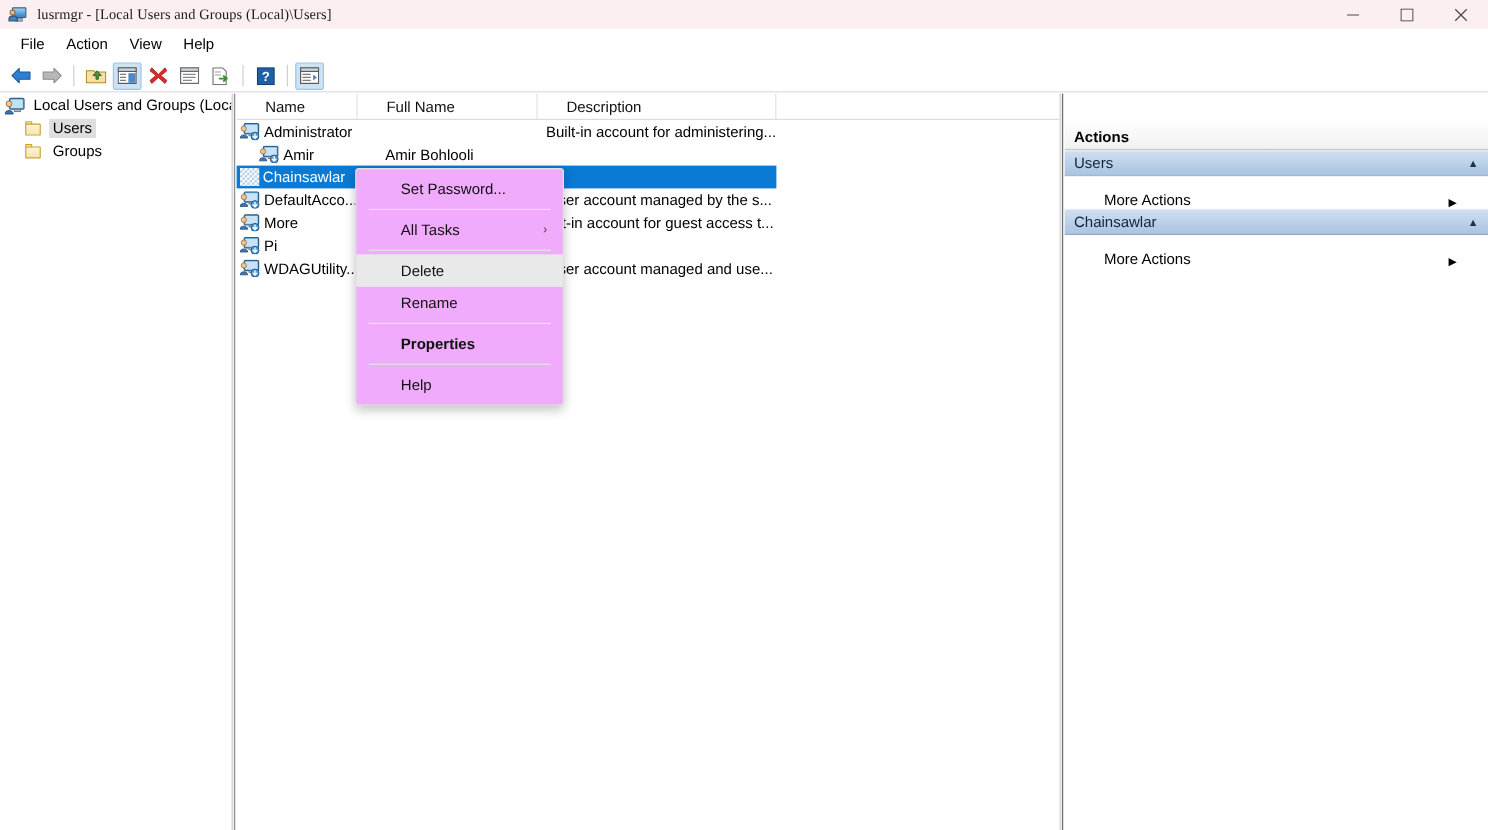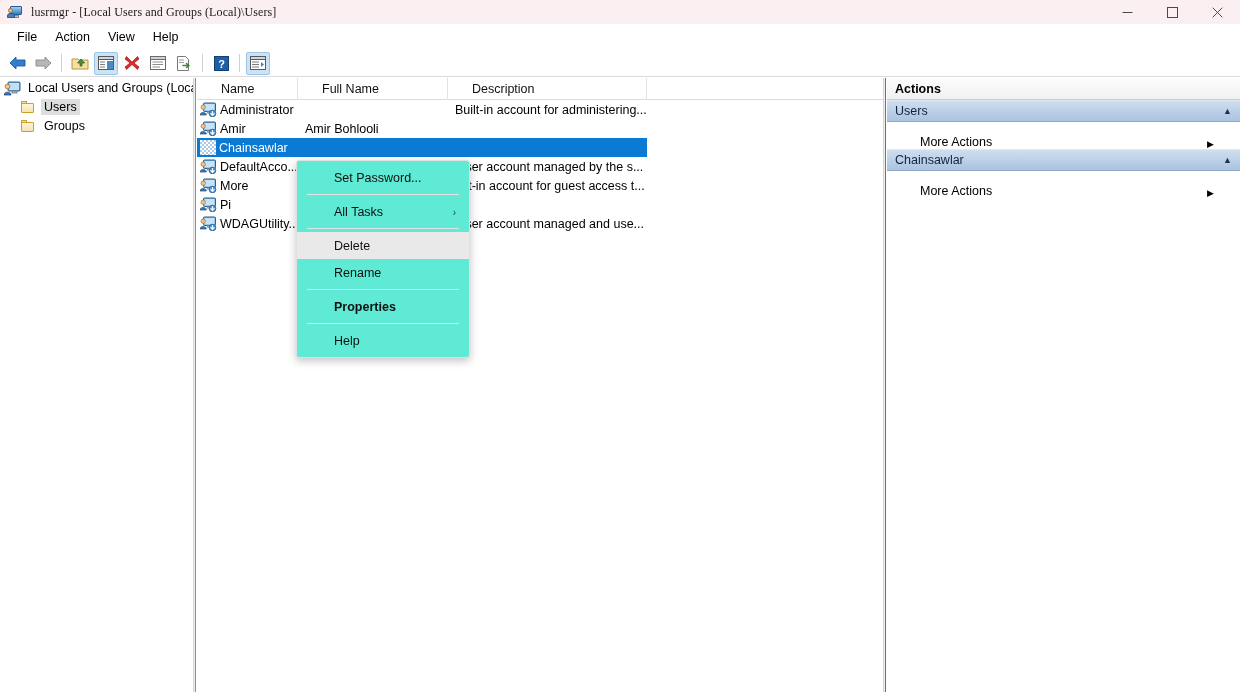--- a/index.html
+++ b/index.html
@@ -157,22 +157,22 @@
     background-color: #ffffff;
     background-image:
       linear-gradient(45deg, #a9cbe8 25%, transparent 25%, transparent 75%, #a9cbe8 75%),
       linear-gradient(45deg, #a9cbe8 25%, transparent 25%, transparent 75%, #a9cbe8 75%);
     background-size: 4px 4px;
     background-position: 0 0, 2px 2px;
   }
 
   
   #ctxmenu {
-    position: absolute; left: 296px; top: 160px; width: 174px;
-    background: #5eead4;
+    position: absolute; left: 296px; top: 140px; width: 174px;
+    background: #f0abfc;
     border: 1px solid #e0e0e0;
     border-radius: 3px;
     box-shadow: 0 3px 9px rgba(0,0,0,0.24);
     padding: 3px 0; z-index: 50;
   }
   .ctx-item {
     height: 27px; display: flex; align-items: center;
     padding-left: 37px; padding-right: 10px;
     font-size: 12.5px; color: #101010; cursor: default; position: relative;
   }
@@ -183,20 +183,21 @@
     position: absolute; right: 13px; top: 50%; transform: translateY(-50%);
     font-size: 10px; color: #3a3a3a;
   }
 
   
   #actions-title {
     height: 22px; display: flex; align-items: center; padding-left: 8px;
     font-weight: bold; font-size: 12.5px; color: #000;
     background: linear-gradient(#fdfdfd, #f1f1f1);
     border-bottom: 1px solid #c8c8c8;
+    margin-top: 25px;
   }
   .act-group-head {
     height: 22px; display: flex; align-items: center;
     padding-left: 8px; padding-right: 8px;
     font-size: 12.5px; color: #10243e; cursor: default;
     background: linear-gradient(#cfdeef, #a9c3e0);
     border-bottom: 1px solid #8fa9c6;
     border-top: 1px solid #dfeaf6;
   }
   .act-group-head .chev { margin-left: auto; font-size: 9px; color: #17314f; }
@@ -381,21 +382,21 @@
     </svg>
             <span>Administrator</span>
           </div>
           <div class="cell cell-full">
             <span></span>
           </div>
           <div class="cell cell-desc">
             <span>Built-in account for administering...</span>
           </div>
         </div>
-        <div class="list-row" style="position: relative;">
+        <div class="list-row" style="position: relative; margin-left: 16px;">
           <div class="cell cell-name">
     <svg class="user-icon" viewBox="0 0 17 15">
       <rect x="3.5" y="1" width="12" height="8.5" rx="1" fill="#6fb3e0" stroke="#2c5f8c" stroke-width="1"></rect>
       <rect x="4.5" y="2" width="10" height="6.5" fill="#c6e3f7"></rect>
       <rect x="7.5" y="9.5" width="4.5" height="1.6" fill="#a8b4bf" stroke="#6f7c87" stroke-width="0.7"></rect>
       <circle cx="3.2" cy="5.2" r="2.2" fill="#f2c290" stroke="#9a7243" stroke-width="0.7"></circle>
       <path d="M0 13 C0 9.6 6.4 9.6 6.4 13 Z" fill="#3d76ad" stroke="#27527b" stroke-width="0.7"></path>
       <circle cx="12.5" cy="11.5" r="3.3" fill="#4f9de0" stroke="#1f5585" stroke-width="0.8"></circle>
       <path d="M12.5 9.6 L12.5 13 M10.9 11.6 L12.5 13.3 L14.1 11.6" fill="none" stroke="#ffffff" stroke-width="1.1" stroke-linecap="round" stroke-linejoin="round"></path>
     </svg>

